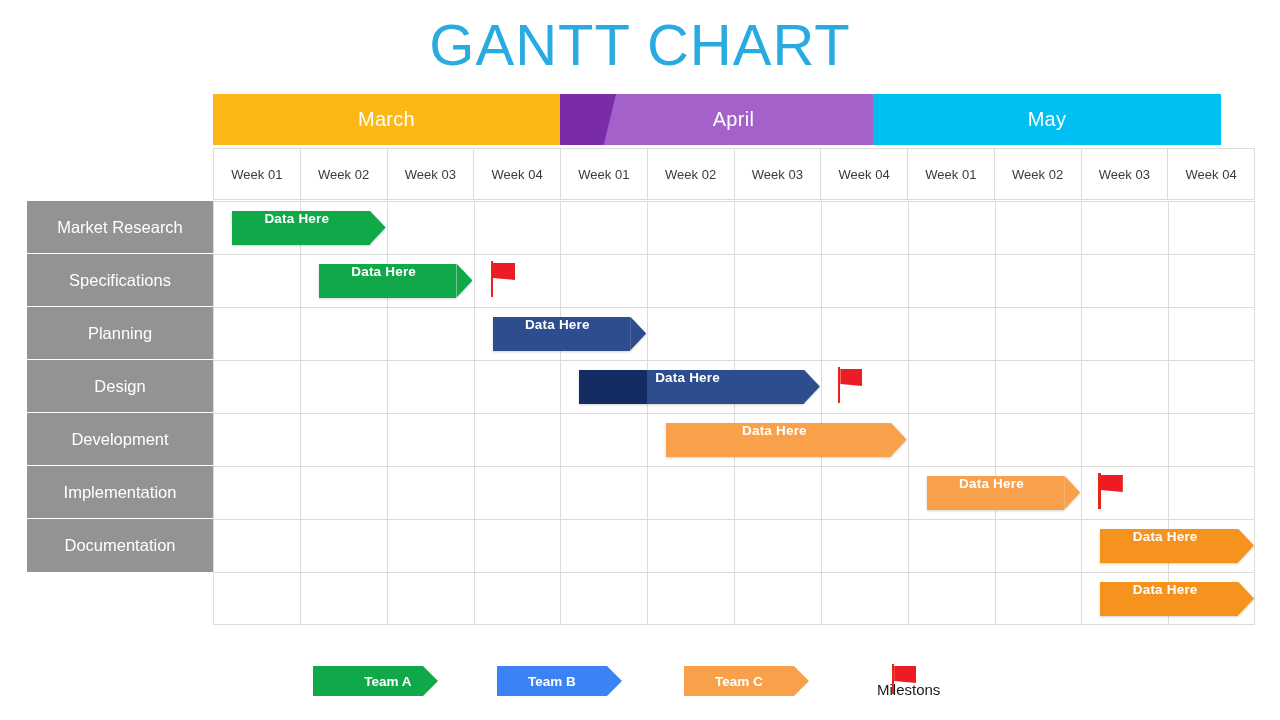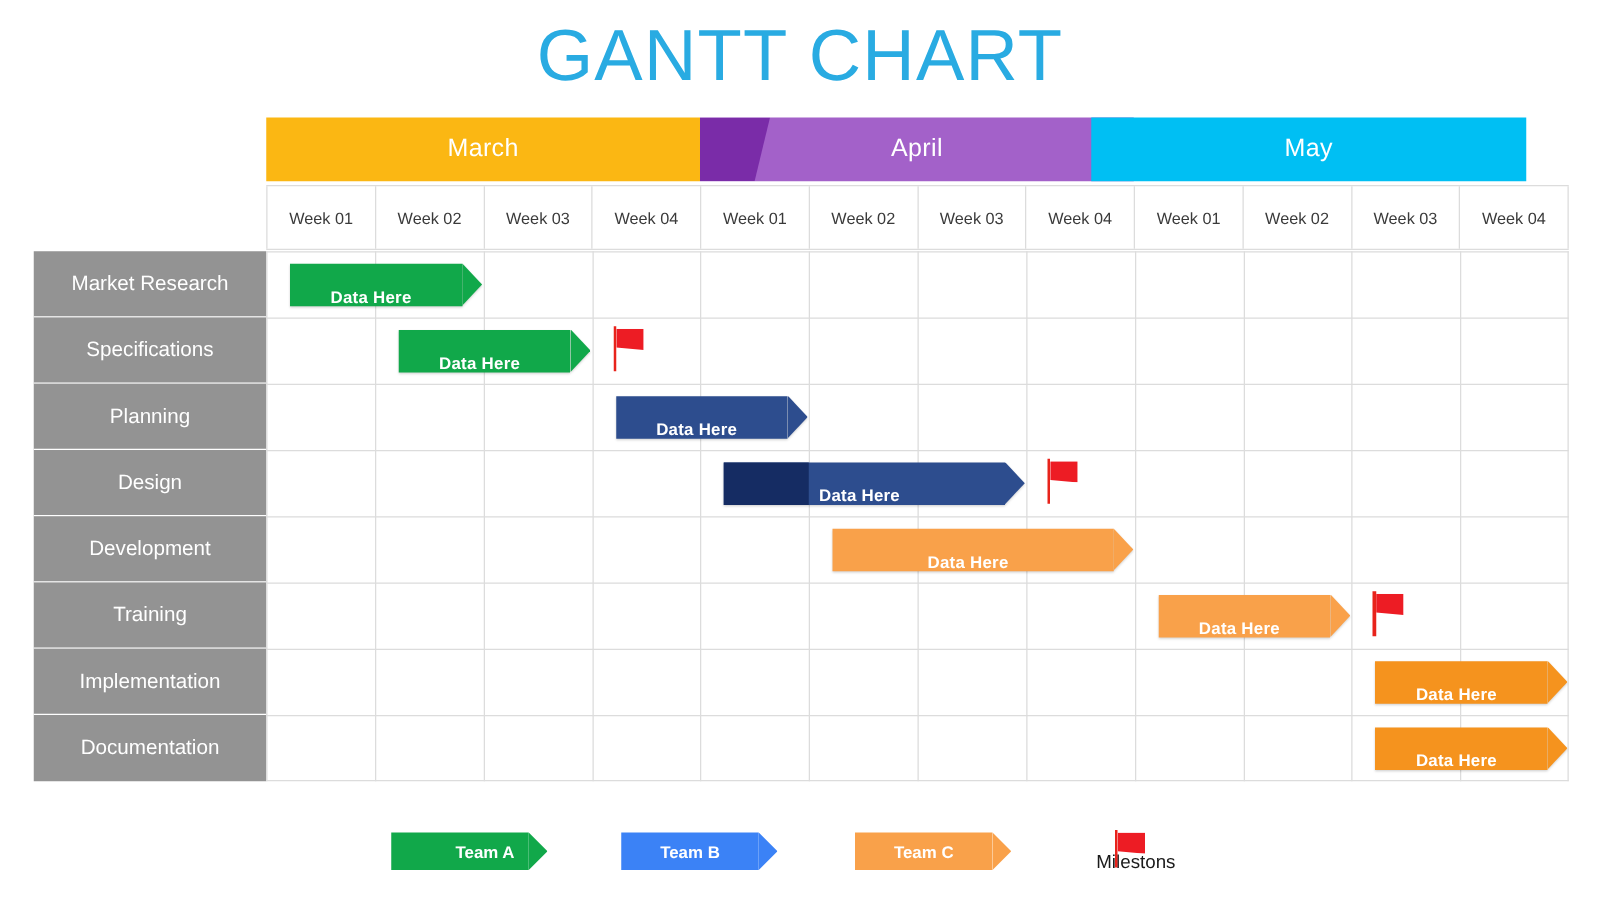--- a/index.html
+++ b/index.html
@@ -167,21 +167,21 @@
   
   .bars-layer {
     position: absolute;
     inset: 0;
     z-index: 3;
   }
   .bar {
     position: absolute;
     height: 34px;
     display: flex;
-    align-items: flex-end;
+    align-items: flex-start;
     justify-content: center;
     color: #ffffff;
     font-size: 13.5px;
     font-weight: 700;
     letter-spacing: .2px;
     white-space: nowrap;
     box-sizing: border-box;
     filter: drop-shadow(0 1px 1px rgba(0,0,0,.18));
   }
   .bar .bar-text { position: relative; z-index: 4; padding-right: 8px; }
@@ -318,21 +318,20 @@
       <div class="week-cell">Week 03</div>
       <div class="week-cell">Week 04</div>
     </div>
 
   <div class="task-col" id="task-col">
       <div class="task-label">Market Research</div>
       <div class="task-label">Specifications</div>
       <div class="task-label">Planning</div>
       <div class="task-label">Design</div>
       <div class="task-label">Development</div>
-      <div class="task-label">Training</div>
       <div class="task-label">Implementation</div>
       <div class="task-label">Documentation</div>
     </div>
 
   <div class="grid-area">
     <div class="grid-lines" id="grid-lines">
         <div class="gl-v" style="left: 0px;"></div>
         <div class="gl-v" style="left: 86.8333px;"></div>
         <div class="gl-v" style="left: 173.667px;"></div>
         <div class="gl-v" style="left: 260.5px;"></div>

